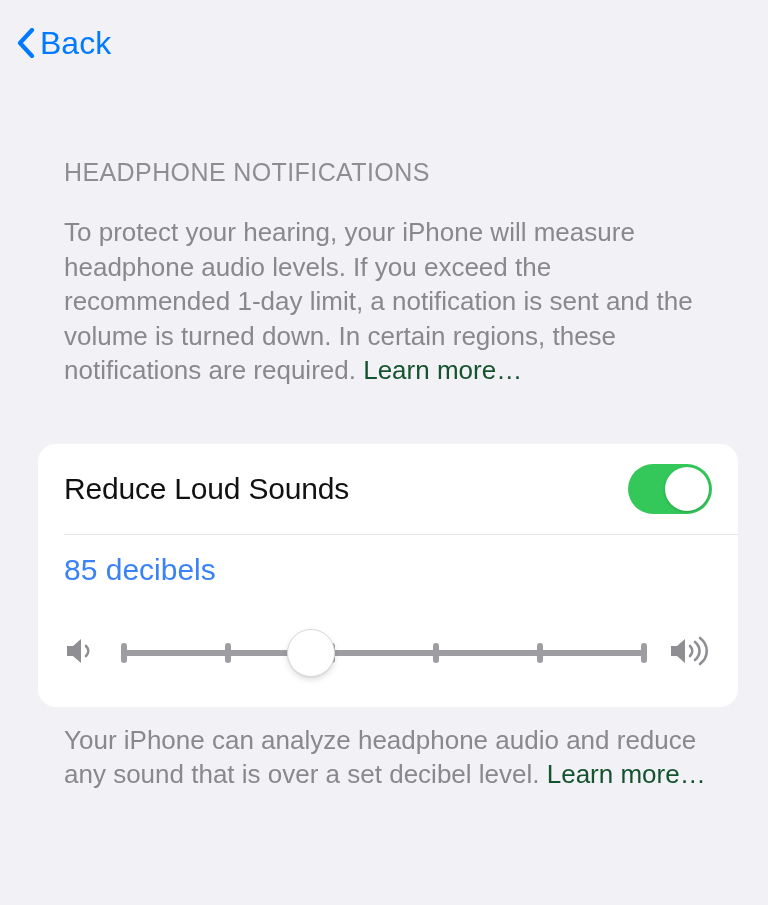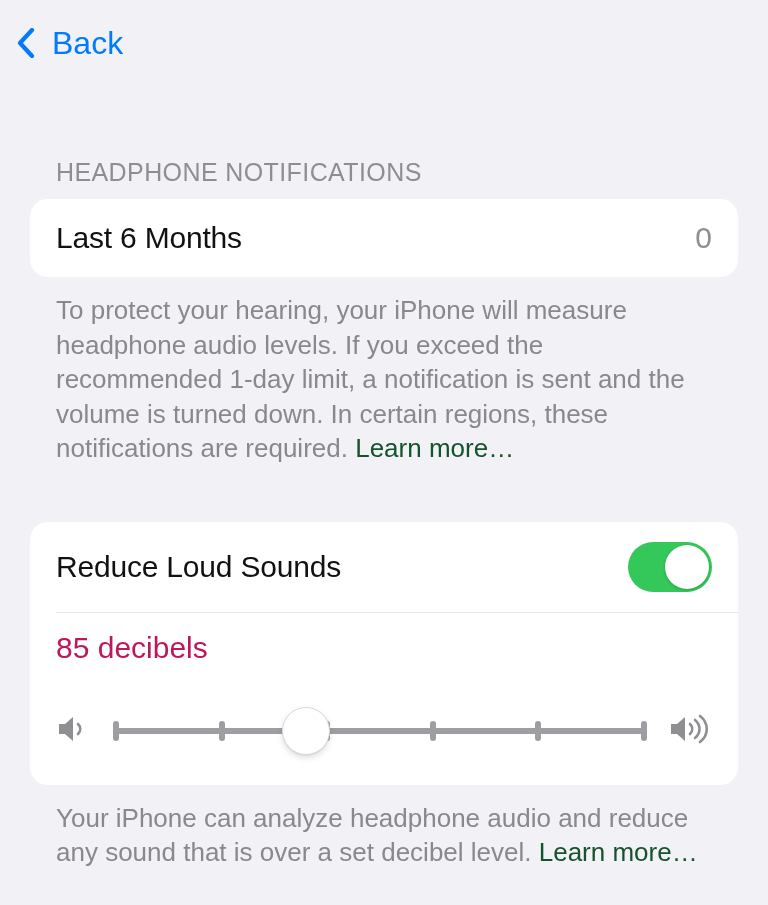--- a/index.html
+++ b/index.html
@@ -16,40 +16,41 @@
     height: 86px;
     display: flex;
     align-items: center;
     justify-content: center;
   }
   .back {
     position: absolute;
     left: 16px;
     display: flex;
     align-items: center;
-    gap: 16px;
+    gap: 4px;
     color: #007aff;
     font-size: 32px;
     font-weight: 400;
     cursor: pointer;
   }
   .back-chevron {
     width: 20px;
     height: 34px;
     display: flex;
     align-items: center;
     justify-content: center;
   }
   .title {
     font-size: 33px;
     font-weight: 700;
     letter-spacing: -0.3px;
   }
   .content {
     padding: 0 30px;
+    margin-left: 8px;
   }
   .section-header {
     padding: 72px 26px 12px 26px;
     font-size: 25px;
     letter-spacing: 0.4px;
     color: #8e8e92;
     font-weight: 400;
   }
   .card {
     background: #ffffff;
@@ -95,21 +96,21 @@
     background: #fff;
     border-radius: 50%;
     box-shadow: 0 1px 3px rgba(0,0,0,0.2);
   }
 
   .decibel-row {
     padding: 18px 26px 24px 26px;
   }
   .decibel-title {
     font-size: 30px;
-    color: #be185d;
+    color: #3b82f6;
   }
   .decibel-sub {
     font-size: 26px;
     color: #8e8e92;
     margin-top: 2px;
   }
 
   .slider-row {
     display: flex;
     align-items: center;
@@ -166,26 +167,20 @@
       </svg>
     </span>
     <span>Back</span>
   </div>
 </div>
 
 <div class="content">
 
   <div class="section-header">HEADPHONE NOTIFICATIONS</div>
 
-  <div class="card">
-    <div class="row">
-      <span class="row-label">Last 6 Months</span>
-      <span class="row-value">0</span>
-    </div>
-  </div>
 
   <div class="footer-text">
     <span>To protect your hearing, your iPhone will measure headphone audio levels. If you exceed the recommended 1-day limit, a notification is sent and the volume is turned down. In certain regions, these notifications are required. </span><a>Learn more…</a>
   </div>
 
   <div class="card group2">
     <div class="row">
       <span class="row-label">Reduce Loud Sounds</span>
       <div class="toggle">
         <div class="toggle-knob"></div>

